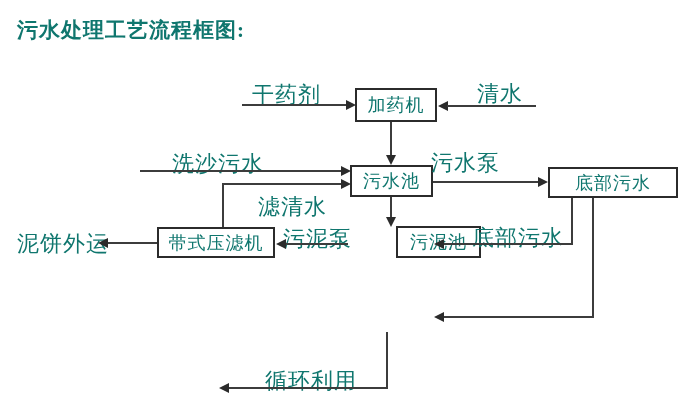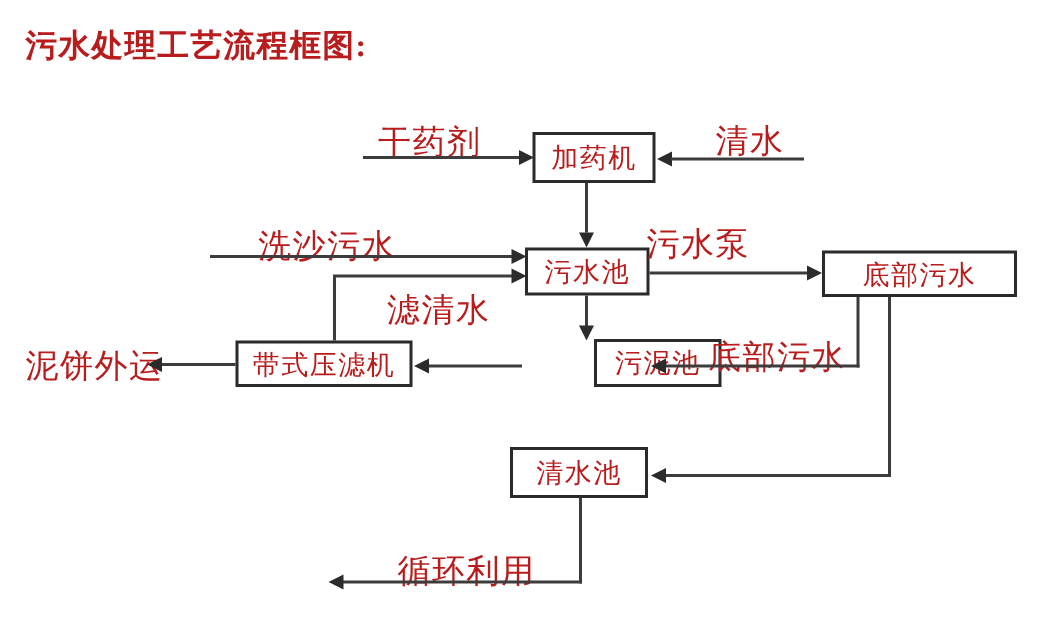--- a/index.html
+++ b/index.html
@@ -1,19 +1,19 @@
 <!DOCTYPE html>
 <html><head>
 <meta charset="utf-8">
 <style>
   html,body{margin:0;padding:0;background:#ffffff;}
   .stage{
     position:relative;width:700px;height:420px;background:#ffffff;
     font-family:"Liberation Sans","DejaVu Sans",sans-serif;
-    color:#b91c1c;overflow:hidden;
+    color:#0f766e;overflow:hidden;
   }
   .title{
     position:absolute;left:17px;top:16px;
     font-size:21px;font-weight:bold;letter-spacing:1px;
     font-family:"Liberation Serif","DejaVu Serif",serif;
   }
   .node{
     position:absolute;background:#ffffff;border:2px solid #2b2b2b;
     display:flex;align-items:center;justify-content:center;
     font-size:18px;letter-spacing:1px;box-sizing:border-box;
@@ -40,27 +40,27 @@
   <div class="node" style="left:355px;top:88px;width:82px;height:34px;">加药机</div>
 
   <div class="node" style="left:350px;top:165px;width:83px;height:32px;">污水池</div>
 
   <div class="node" style="left:548px;top:167px;width:130px;height:31px;">底部污水</div>
 
   <div class="node" style="left:348px;top:226px;width:85px;height:32px;margin-left:48px;">污泥池</div>
 
   <div class="node" style="left:157px;top:227px;width:118px;height:31px;">带式压滤机</div>
 
-  <div class="node" style="left:340px;top:298px;width:92px;height:34px;">清水池</div>
 
   <div class="lbl" style="left:252px;top:80px;">干药剂</div>
   <div class="lbl" style="left:477px;top:79px;">清水</div>
   <div class="lbl" style="left:172px;top:149px;">洗沙污水</div>
   <div class="lbl" style="left:431px;top:148px;">污水泵</div>
   <div class="lbl" style="left:258px;top:192px;">滤清水</div>
+  <div class="lbl" style="left:283px;top:224px;">污泥泵</div>
   <div class="lbl" style="left:472px;top:223px;">底部污水</div>
   <div class="lbl" style="left:17px;top:229px;">泥饼外运</div>
   <div class="lbl" style="left:265px;top:366px;">循环利用</div>
 
   <div>
     <div class="hline" style="left:242px;top:104px;width:104px;"></div>
     <div class="arr arr-right" style="left:346px;top:100px;"></div>
   </div>
 
   <div>

